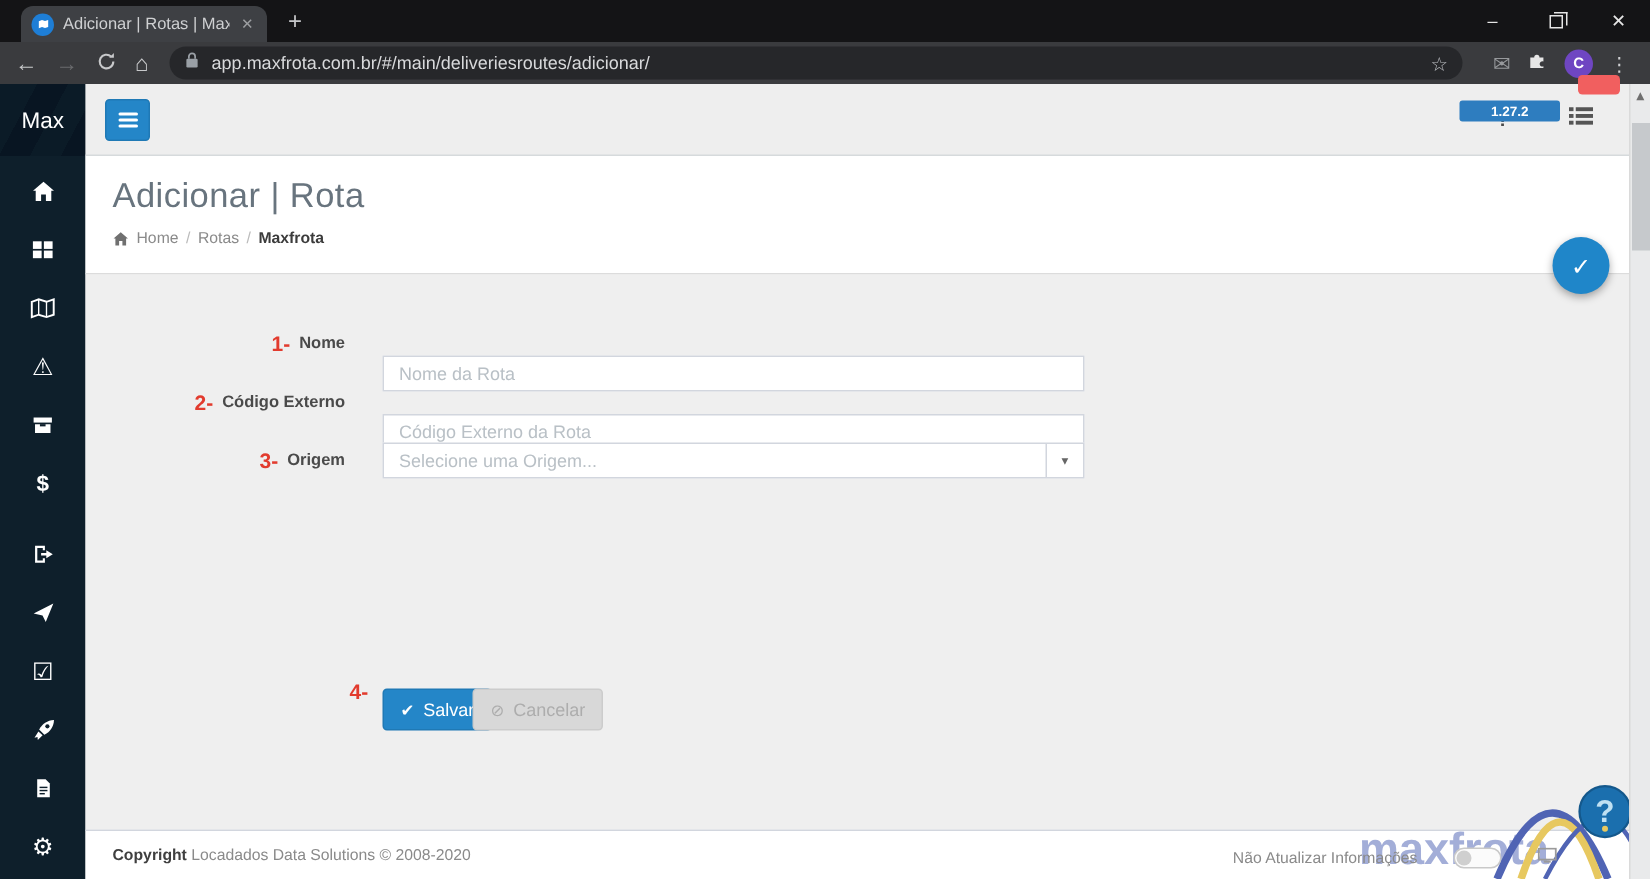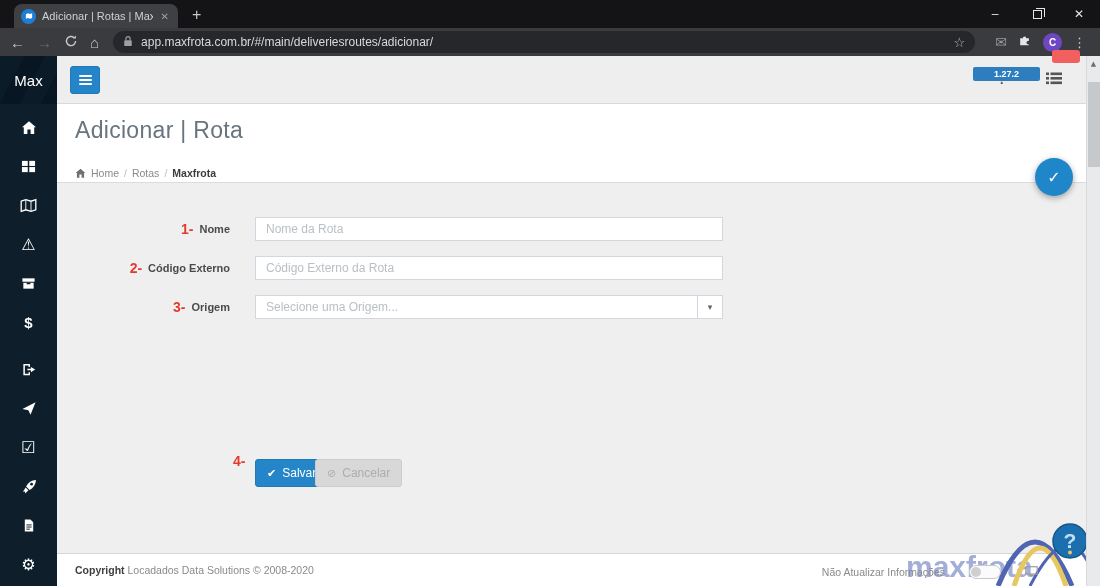--- a/index.html
+++ b/index.html
@@ -58,33 +58,33 @@
                align-items:center; justify-content:center; gap:2px; }
   .hamburger i { display:block; width:13px; height:2px; background:#fff; border-radius:1px; }
   .help-q { position:absolute; right:94px; top:16px; color:#4a4a4a; font-size:13px; font-weight:bold; }
   .version-badge { position:absolute; right:60px; top:11px; background:#2e7dbf; color:#fff;
                    font-size:9px; font-weight:bold; padding:2px 21px; border-radius:2px;margin-left:48px; }
   .th-list-icon { position:absolute; right:38px; top:15px; }
 
   .page-header { position:absolute; left:0; top:48px; width:1043px; height:79px; background:#fff;
                  border-bottom:1px solid #dcdcdc; padding:13px 0 0 18px; }
   .page-title { font-size:23px; font-weight:400; color:#68747e; letter-spacing:.3px; }
-  .breadcrumb { margin-top:23px; font-size:10.5px; color:#8a8a8a; display:flex; align-items:center; gap:5px; }
+  .breadcrumb { margin-top:9px; font-size:10.5px; color:#8a8a8a; display:flex; align-items:center; gap:5px; }
   .crumb-sep { color:#bbbbbb; }
   .crumb-current { color:#3c3c3c; font-weight:bold; }
 
   .content { position:absolute; left:0; top:127px; width:1043px; height:370px; background:#efefef; }
 
   .frow-label { position:absolute; left:0; width:173px; height:24px; display:flex;
                 justify-content:flex-end; align-items:center; gap:6px; }
   .ann { color:#e23b2e; font-size:14px; font-weight:bold; }
   .flabel { font-size:11px; font-weight:bold; color:#4a4a4a; white-space:nowrap; }
   .finput { position:absolute; left:198px; width:468px; height:24px; border:1px solid #d2d6de;
             background:#fff; font-size:12px; color:#555; padding:0 10px;
-            font-family:"Liberation Sans",sans-serif; outline:none; }
+            font-family:"Liberation Sans",sans-serif; outline:none;margin-top:20px; }
   .finput::placeholder { color:#b9c0c6; opacity:1; }
   .fselect { position:absolute; left:198px; width:468px; height:24px; border:1px solid #d2d6de;
              background:#fff; display:flex; align-items:stretch; }
   .fselect input { flex:1; border:none; outline:none; font-size:12px; color:#555; padding:0 10px;
                    font-family:"Liberation Sans",sans-serif; background:transparent; }
   .fselect input::placeholder { color:#b9c0c6; opacity:1; }
   .caret-box { width:25px; border-left:1px solid #d2d6de; display:flex; align-items:center;
                justify-content:center; color:#666; font-size:9px; background:#fff; }
   .btn { position:absolute; top:276px; height:28px; display:inline-flex; align-items:center; gap:6px;
          padding:0 11px; font-size:12px; border-radius:3px; font-family:"Liberation Sans",sans-serif; }

